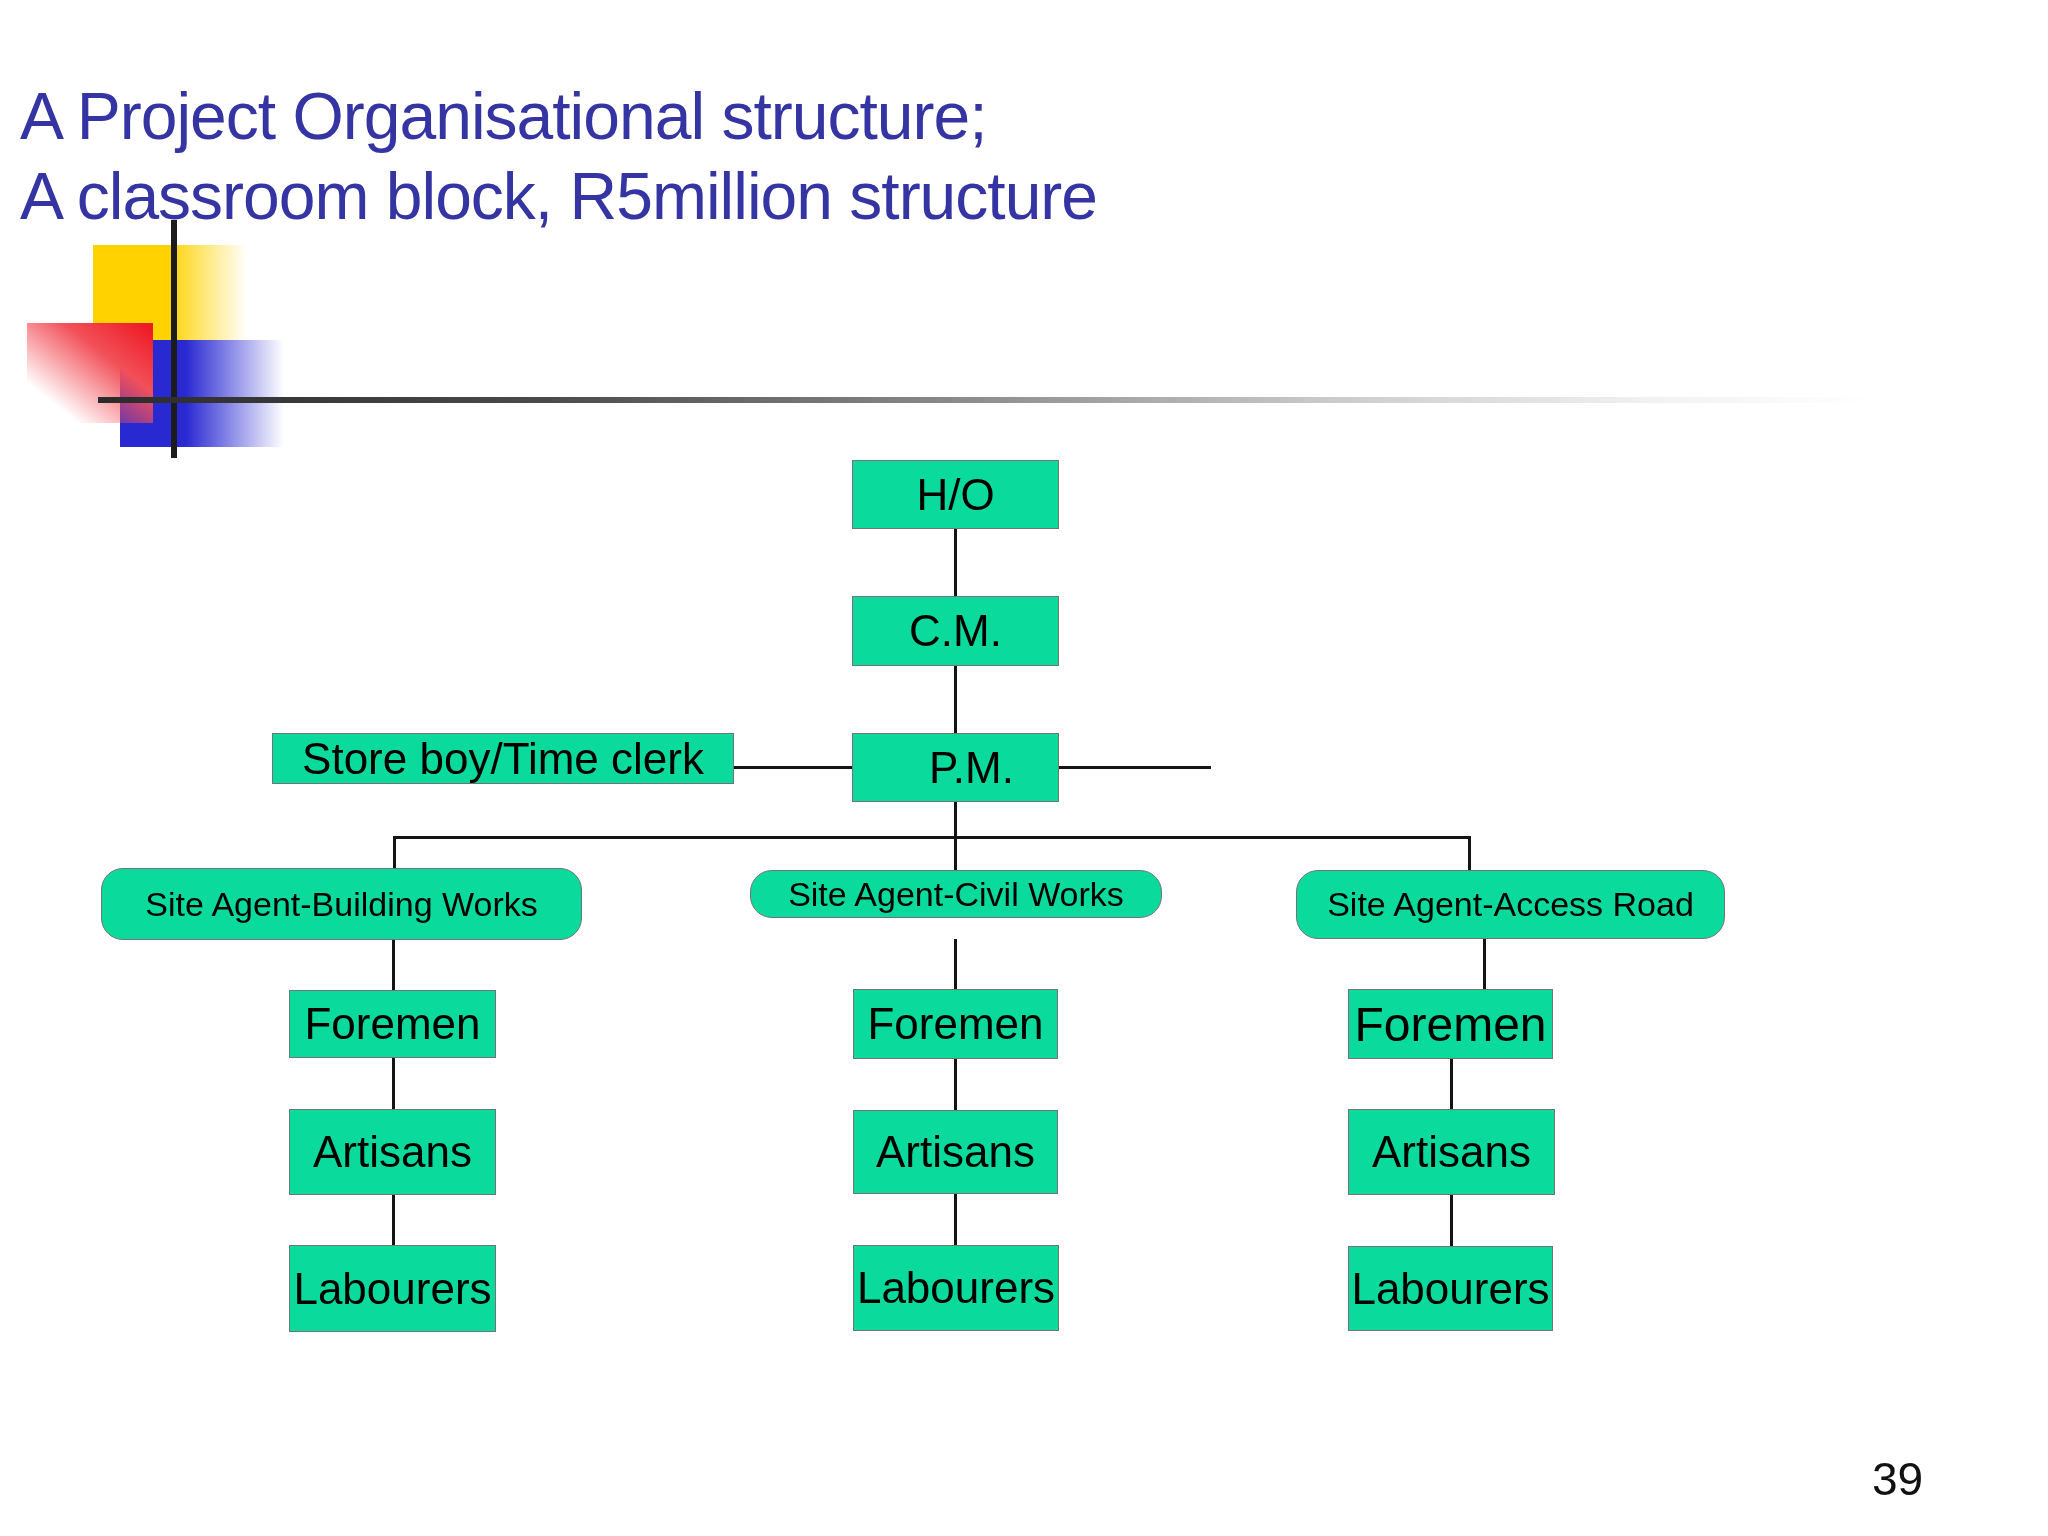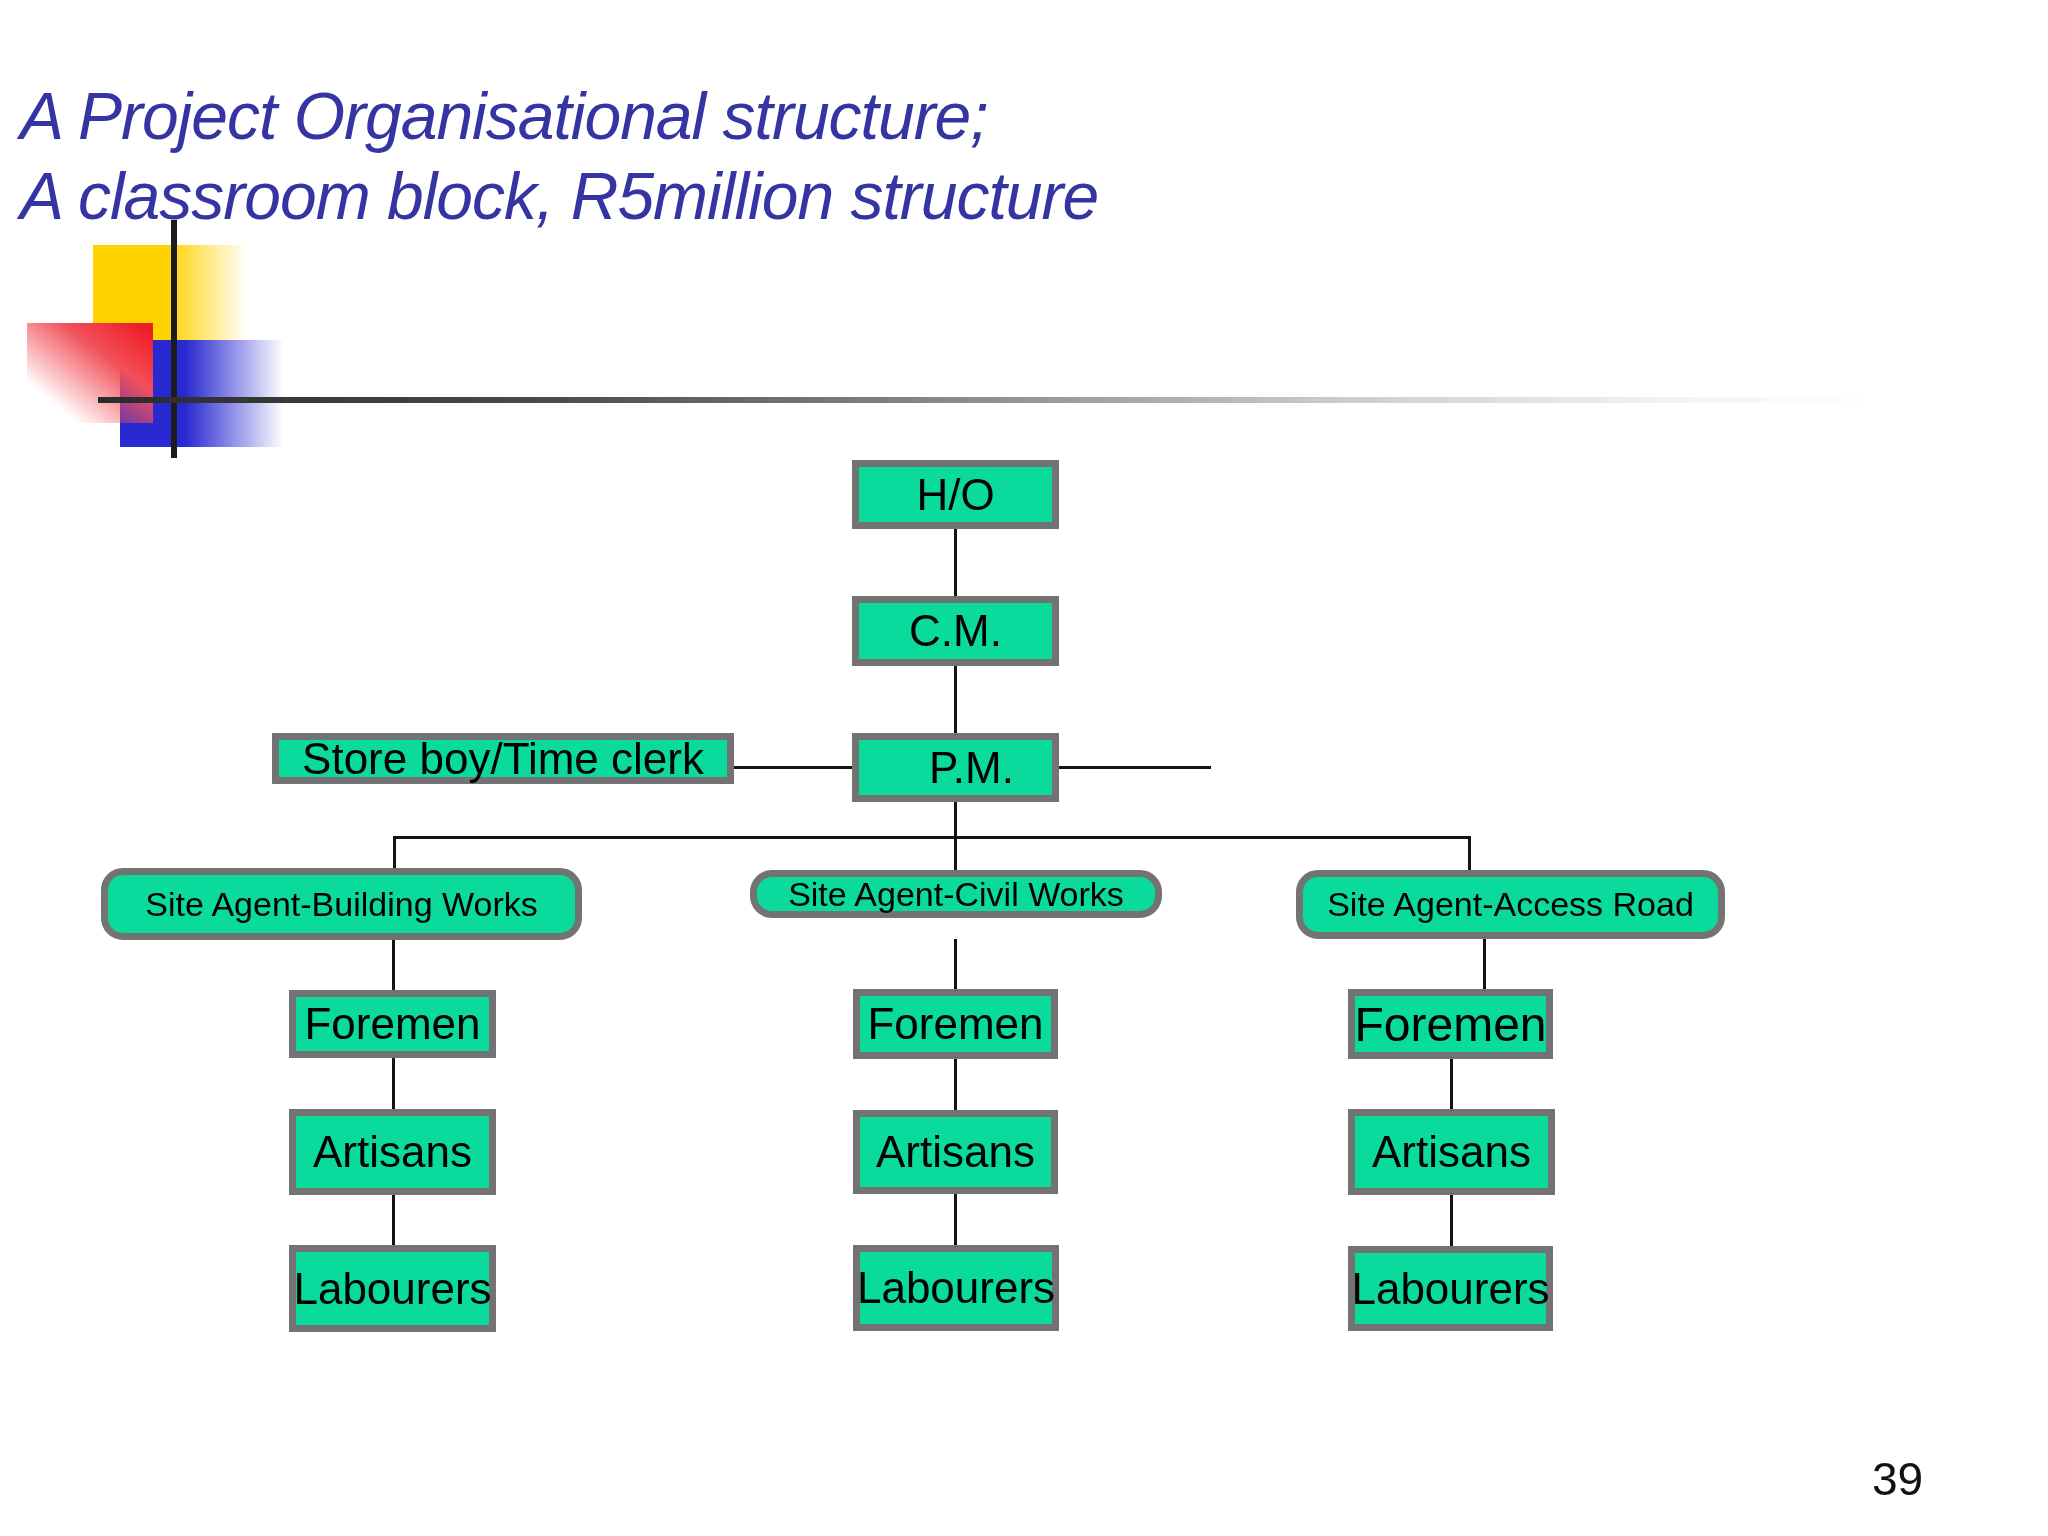--- a/index.html
+++ b/index.html
@@ -13,21 +13,20 @@
   }
   .title {
     position: absolute;
     left: 20px;
     top: 76px;
     font-size: 66px;
     line-height: 80px;
     letter-spacing: -1px;
     color: #3434A2;
     white-space: nowrap;
-    font-style: italic;
   }
   .decor { position: absolute; }
   .decor-yellow {
     left: 93px; top: 245px; width: 154px; height: 95px;
     background: linear-gradient(to right, #ffd200 0%, #ffd200 48%, rgba(255,255,255,0) 100%);
   }
   .decor-blue {
     left: 120px; top: 340px; width: 164px; height: 107px;
     background: linear-gradient(to right, #2929d2 0%, #2929d2 40%, rgba(255,255,255,0) 100%);
   }
@@ -40,21 +39,21 @@
     background: #1c1c1c;
   }
   .decor-hline {
     left: 98px; top: 397px; width: 1775px; height: 6px;
     background: linear-gradient(to right, #2b2b2b 0%, #4a4a4a 25%, #8f8f8f 50%, #cccccc 70%, #f2f2f2 88%, rgba(255,255,255,0) 100%);
   }
   .box {
     position: absolute;
     box-sizing: border-box;
     background: #0ADB9C;
-    border: 7px solid #737373;
+    border: 1px solid #737373;
     color: #000000;
     display: flex;
     align-items: center;
     justify-content: center;
     font-size: 44px;
     white-space: nowrap;
     text-align: center;
   }
   .box.bold { font-weight: normal; font-size: 34px; border-radius: 22px; }
   .box.big  { font-size: 48px; }

